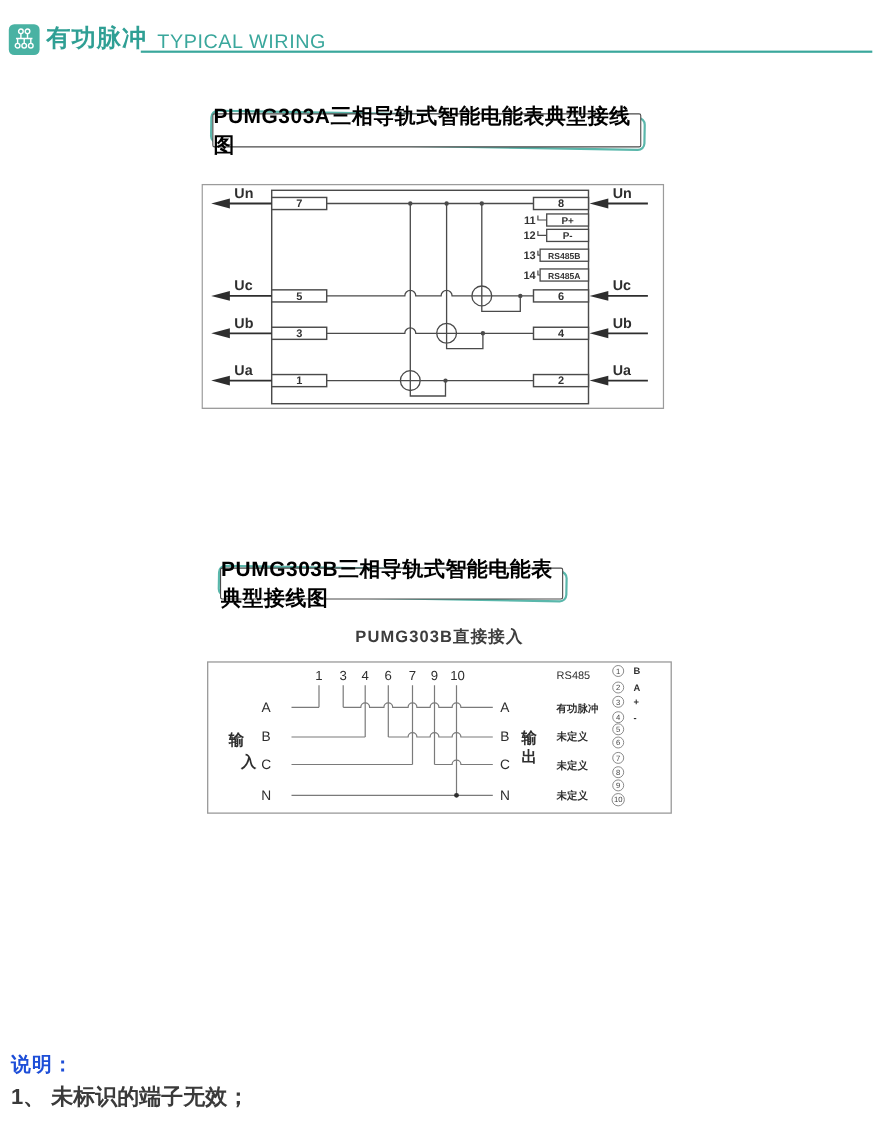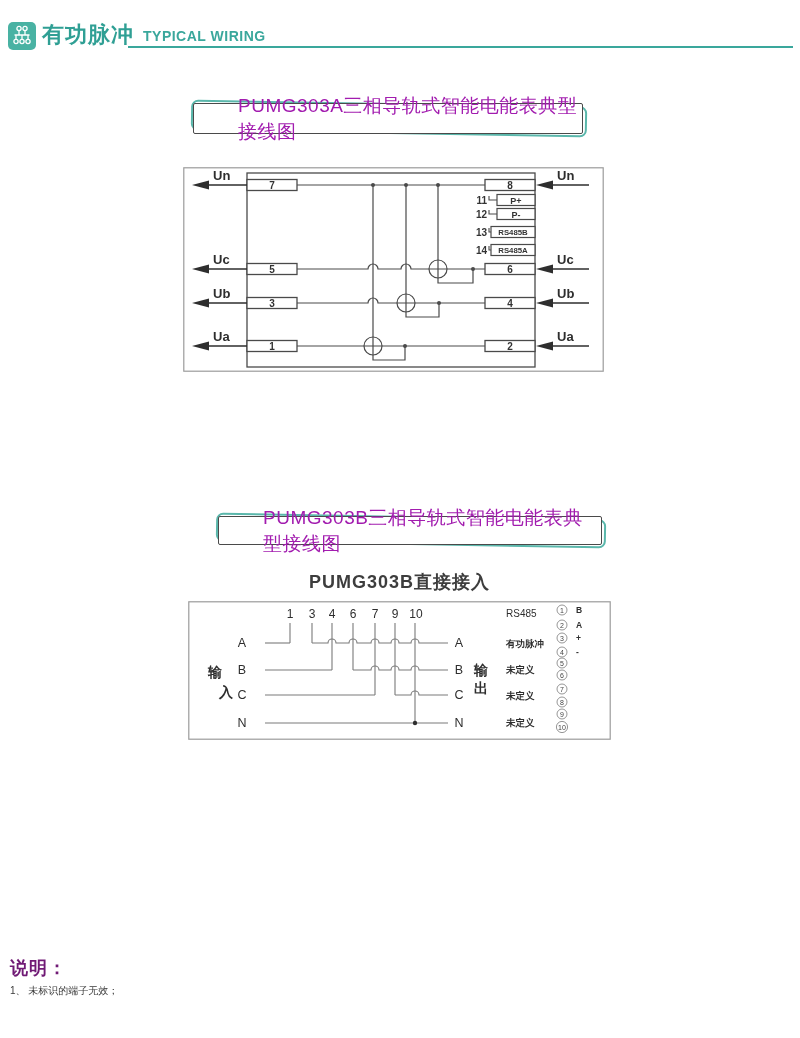--- a/index.html
+++ b/index.html
@@ -2,47 +2,47 @@
 <html><head>
 <meta charset="utf-8">
 <style>
   html,body{margin:0;padding:0;background:#fff;}
   body{font-family:"Liberation Sans","DejaVu Sans",sans-serif;}
   .page{position:relative;width:800px;height:1038px;background:#fff;overflow:hidden;}
 
   
   .hdr-icon{position:absolute;left:8px;top:22px;width:28px;height:28px;background:#49b2a3;border-radius:5px;display:flex;align-items:center;justify-content:center;}
   .hdr-cn{position:absolute;left:42px;top:20px;font-size:22px;font-weight:700;color:#2f9f94;letter-spacing:1px;}
-  .hdr-en{position:absolute;left:143px;top:28px;font-size:14px;font-weight:700;color:#3aa79c;letter-spacing:0.5px;}
+  .hdr-en{position:absolute;left:143px;top:28px;font-size:18px;font-weight:400;color:#3aa79c;letter-spacing:0.5px;}
   .hdr-line{position:absolute;left:128px;top:46px;width:665px;height:2px;background:#3aa79c;}
 
   
   .plate{position:absolute;height:31px;}
   .plate .teal{position:absolute;left:-2px;right:-4px;top:0;bottom:0;border:2.5px solid #5ab7ab;border-radius:7px;transform:rotate(1deg);}
-  .plate .face{position:absolute;inset:0;background:#fff;border:1.8px solid #4a4a4a;border-radius:2px;display:flex;align-items:center;justify-content:center;font-size:19px;font-weight:400;color:#a21caf;letter-spacing:0.5px;padding-left:44px;}
-
-  .subtitle{position:absolute;left:188px;top:570px;width:423px;text-align:center;font-size:18px;font-weight:700;color:#3d3d3d;letter-spacing:1px;}
+  .plate .face{position:absolute;inset:0;background:#fff;border:1.8px solid #4a4a4a;border-radius:2px;display:flex;align-items:center;justify-content:center;font-size:19px;font-weight:700;color:#000000;letter-spacing:0.5px;}
+
+  .subtitle{position:absolute;left:188px;top:570px;width:423px;text-align:center;font-size:15px;font-weight:700;color:#3d3d3d;letter-spacing:1px;}
 
   svg text{font-family:"Liberation Sans","DejaVu Sans",sans-serif;fill:#333;}
   .wire-label{font-size:13px;font-weight:700;fill:#2e2e2e;}
   .t-num{font-size:10px;font-weight:700;text-anchor:middle;}
   .aux-num{font-size:10px;font-weight:700;text-anchor:end;}
   .aux-lab{font-size:9px;font-weight:700;text-anchor:middle;}
   .aux-lab-s{font-size:7.8px;font-weight:700;text-anchor:middle;}
   .b-top{font-size:12px;font-weight:400;text-anchor:middle;fill:#2e2e2e;}
   .b-phase{font-size:12.5px;text-anchor:middle;fill:#2e2e2e;}
   .b-vert{font-size:14px;font-weight:700;text-anchor:middle;fill:#2e2e2e;}
   .b-func{font-size:9.5px;font-weight:700;text-anchor:start;fill:#2e2e2e;}
   .b-func-en{font-size:10px;font-weight:400;text-anchor:start;fill:#2e2e2e;}
   .pin-num{font-size:7px;text-anchor:middle;fill:#444;}
   .pin-lab{font-size:8.5px;font-weight:700;text-anchor:start;fill:#2e2e2e;}
 
   
-  .notes-h{position:absolute;left:10px;top:956px;font-size:18px;font-weight:700;color:#701a75;letter-spacing:1px;}
-  .note-1{position:absolute;left:10px;top:984px;font-size:10px;color:#3a3a3a;}
+  .notes-h{position:absolute;left:10px;top:956px;font-size:18px;font-weight:700;color:#1d4ed8;letter-spacing:1px;}
+  .note-1{position:absolute;left:10px;top:984px;font-size:20px;color:#3a3a3a;font-weight:bold;}
   .note-2{position:absolute;left:10px;top:1011px;font-size:15px;color:#3a3a3a;}
 </style>
 </head>
 <body>
 
 <div class="page">
 
   <div class="hdr-icon">
     <svg width="24" height="24" viewBox="0 0 24 24">
       <g stroke="#ffffff" stroke-width="1.3" fill="none">
@@ -165,21 +165,21 @@
     <text class="aux-num" x="304" y="36.5">11</text>
     <text class="aux-num" x="304" y="50.5">12</text>
     <text class="aux-num" x="304" y="68.5">13</text>
     <text class="aux-num" x="304" y="86.5">14</text>
     <text class="aux-lab" x="333" y="36.5">P+</text>
     <text class="aux-lab" x="333" y="50.5">P-</text>
     <text class="aux-lab-s" x="330" y="68.3">RS485B</text>
     <text class="aux-lab-s" x="330" y="86.3">RS485A</text>
   </svg>
 
-  <div class="plate" style="left:200px;top:516px;width:384px;height:29px;margin-left:18px;">
+  <div class="plate" style="left:200px;top:516px;width:312px;height:29px;">
     <div class="teal"></div>
     <div class="face">PUMG303B三相导轨式智能电能表典型接线图</div>
   </div>
 
   <div class="subtitle">PUMG303B直接接入</div>
 
   <svg style="position:absolute;left:188px;top:601px;" width="423" height="139" viewBox="0 0 423 139">
     <g stroke="#9b9b9b" stroke-width="1.2" fill="none">
       <rect x="0.8" y="0.8" width="421.4" height="137.4"></rect>
     </g>

